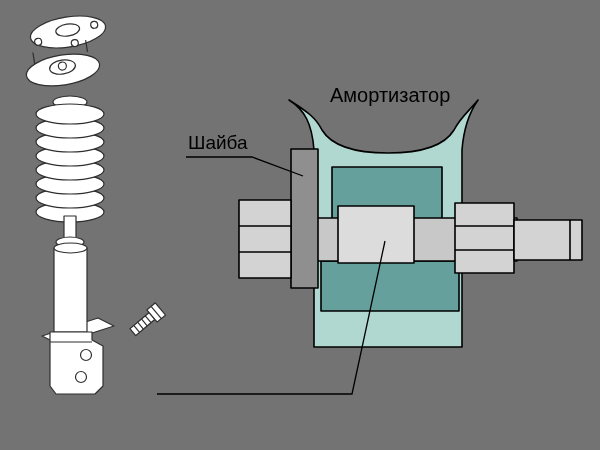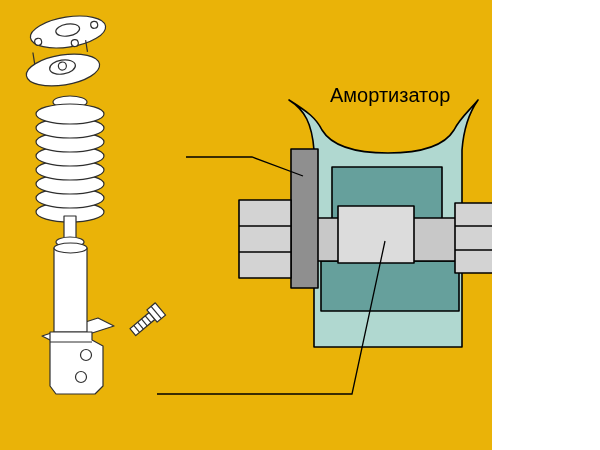--- a/index.html
+++ b/index.html
@@ -1,19 +1,19 @@
 <!DOCTYPE html>
 <html><head>
 <meta charset="utf-8">
 <style>
   html,body{margin:0;padding:0;background:#ffffff;}
   .canvas{
     position:relative;
-    width:492px;height:450px;
-    background:#eab308;
+    width:600px;height:450px;
+    background:#737373;
     font-family:"Liberation Sans",sans-serif;
     overflow:hidden;
   }
   .canvas svg{position:absolute;left:0;top:0;}
   .label{
     position:absolute;
     color:#000000;
     white-space:nowrap;
     font-size:19px;
     line-height:1.1;
@@ -123,14 +123,15 @@
     </g>
 
     <g stroke="#000000" stroke-width="1.3" fill="none">
       <polyline points="186,157 252,157 303,176"></polyline>
       <polyline points="157,394 352,394 385,241"></polyline>
     </g>
   </svg>
 
   <div class="label label-title" style="left:330px;top:84px;">Амортизатор</div>
 
+  <div class="label" style="left:188px;top:133px;">Шайба</div>
 
 </div>
 
 </body></html>

